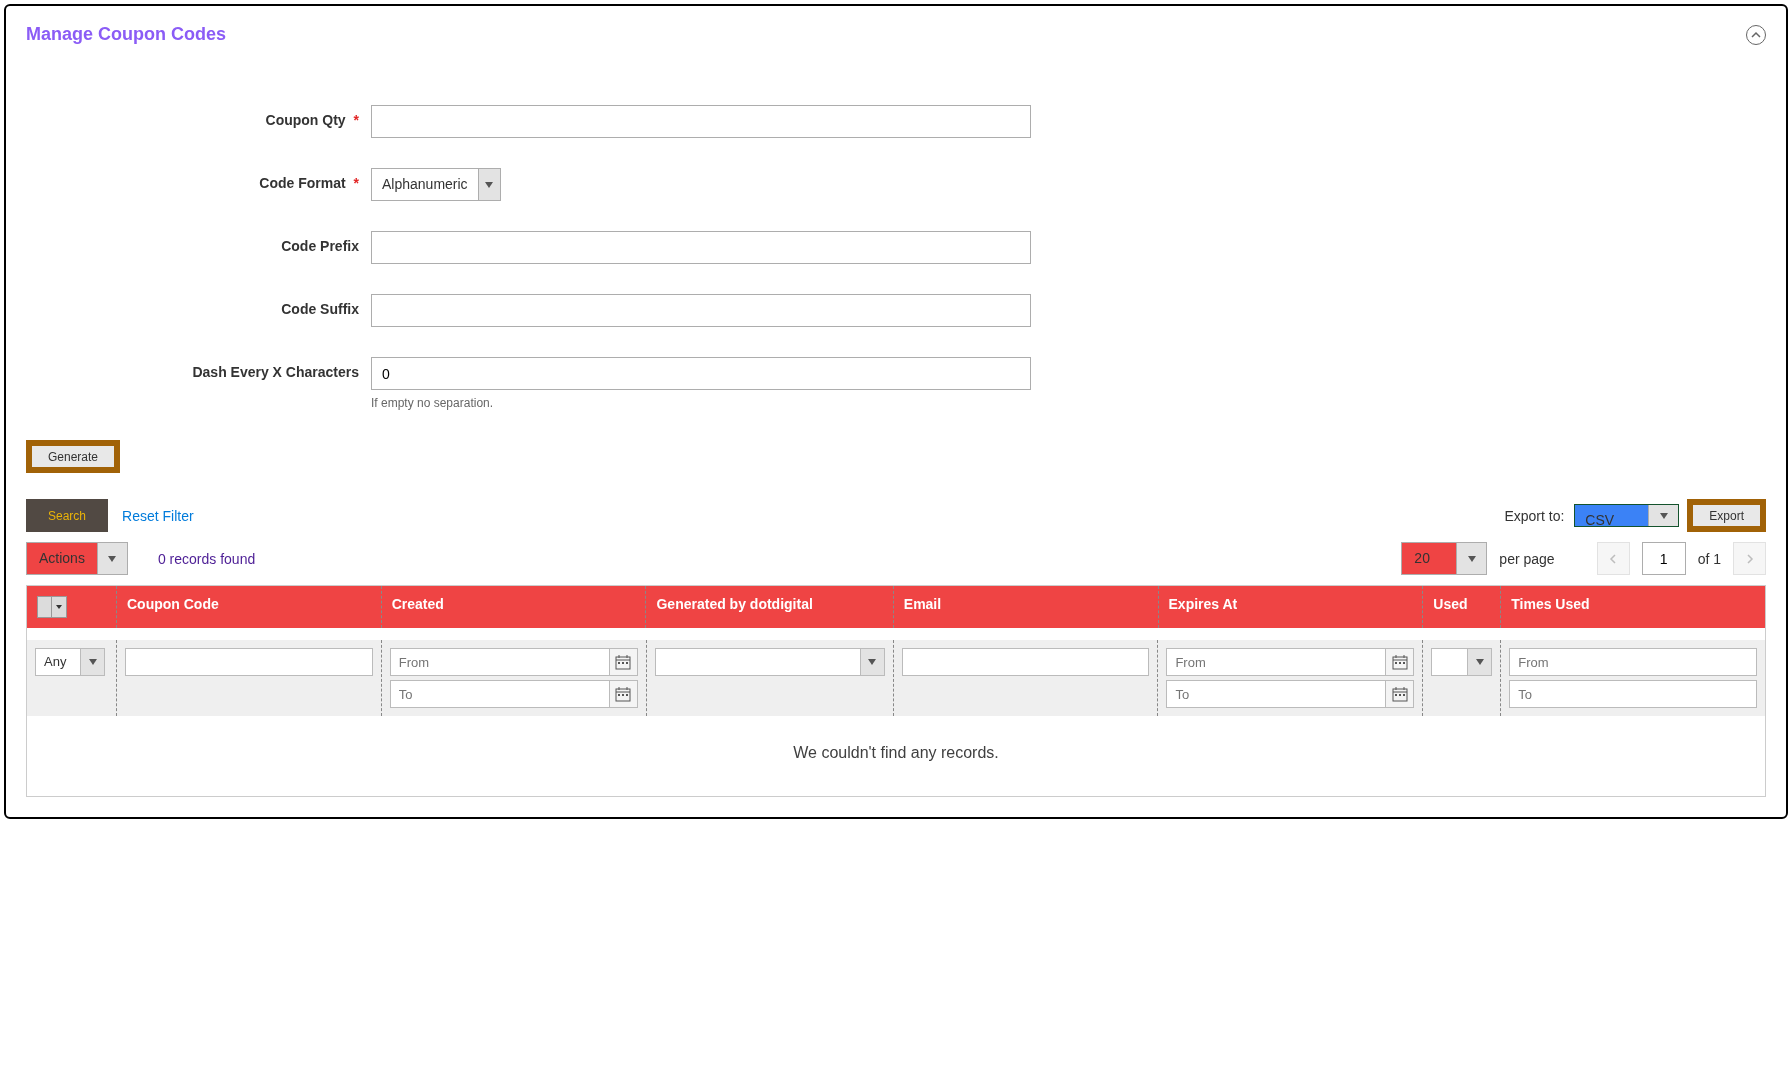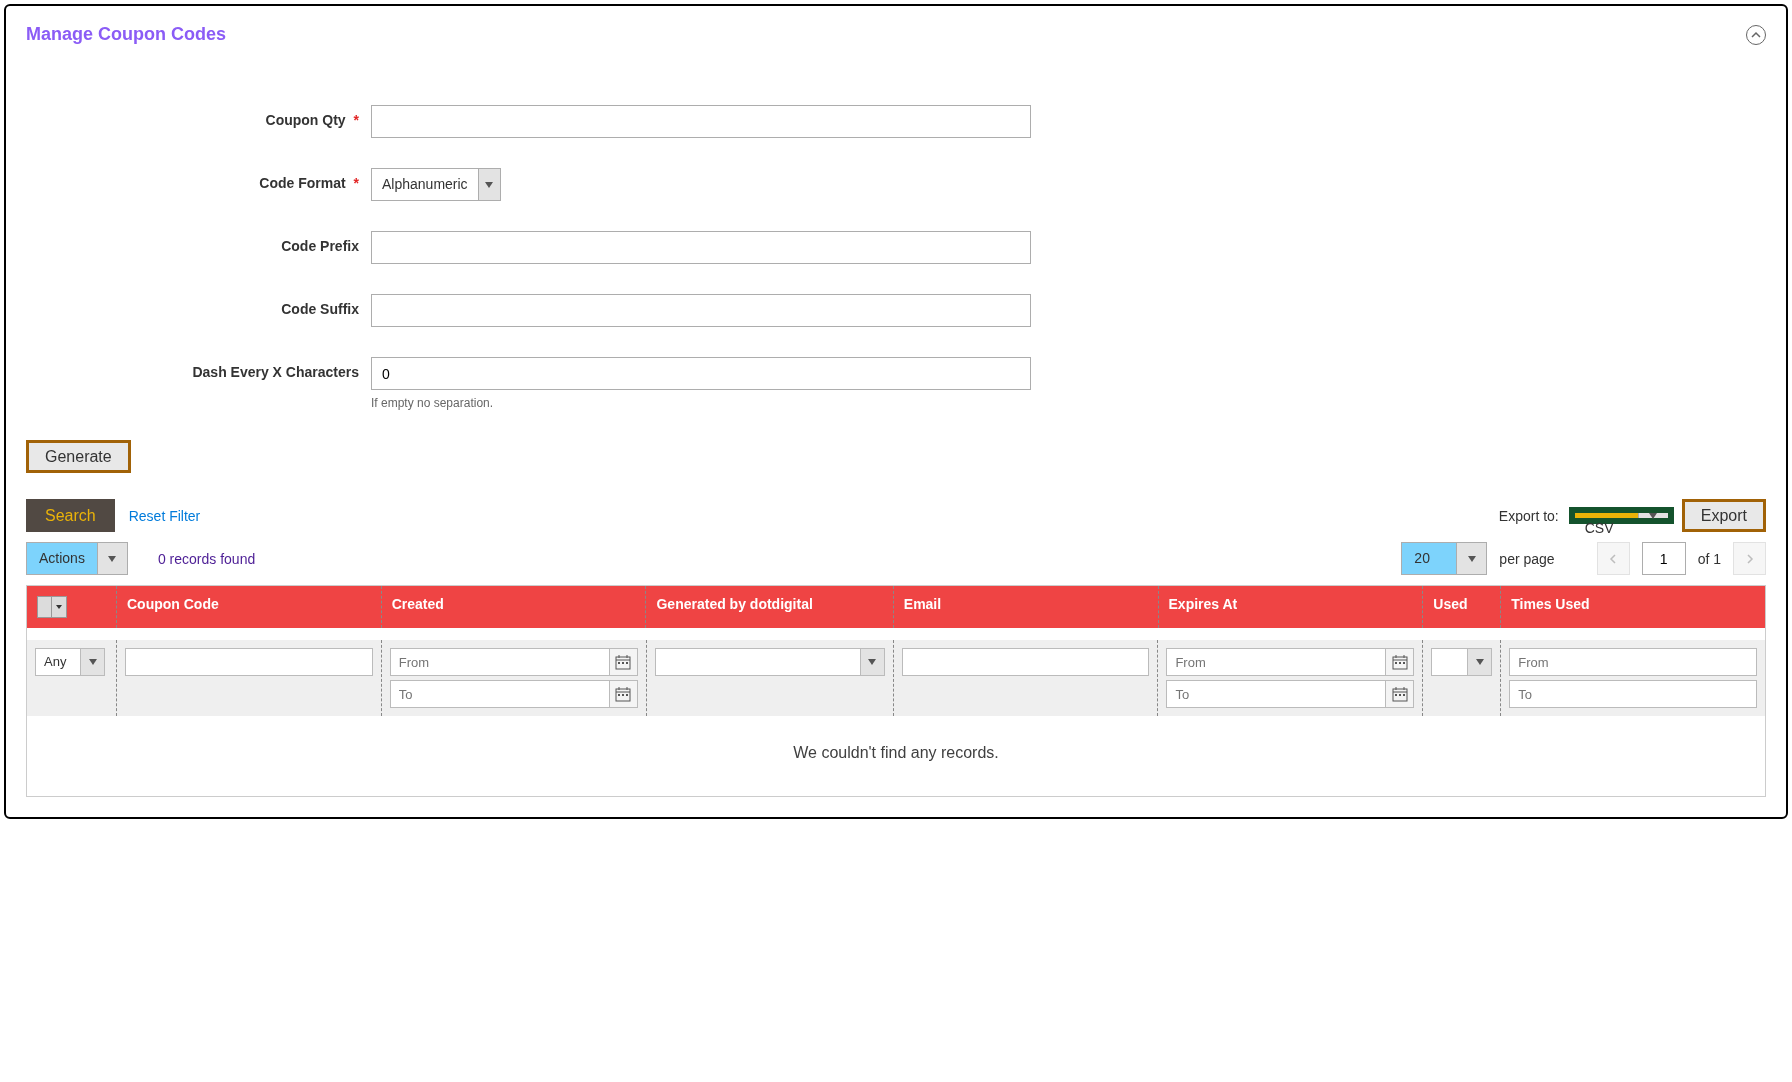--- a/index.html
+++ b/index.html
@@ -95,23 +95,23 @@
   border-right: 4px solid transparent;
   border-top: 6px solid #555;
 }
 
 .btn {
   display: inline-flex;
   align-items: center;
   justify-content: center;
   height: 33px;
   padding: 0 16px;
-  border: 3px solid #a16207;
+  border: 6px solid #a16207;
   background: #e8e8e8;
-  font-size: 16px;
+  font-size: 12px;
   cursor: pointer;
   color: #333;
 }
 .btn-dark {
   background: #514943;
   color: #eab308;
   border-color: #514943;
 }
 .link-btn {
   color: #007bdb;
@@ -140,21 +140,21 @@
   margin-bottom: 10px;
 }
 .toolbar-bot-left { display: flex; align-items: center; gap: 30px; }
 .toolbar-bot-right { display: flex; align-items: center; gap: 12px; }
 .records-found { color: #4c1d95; }
 
 .dd {
   display: flex;
   height: 33px;
   border: 1px solid #adadad;
-  background: #7dd3fc;
+  background: #ef4444;
 }
 .dd .dd-text { padding: 7px 12px; min-width: 54px; }
 .dd .dd-arrow {
   width: 30px;
   background: #e3e3e3;
   border-left: 1px solid #adadad;
   display: flex; align-items: center; justify-content: center;
 }
 
 .page-input {
@@ -269,23 +269,23 @@
   text-align: center;
   padding: 28px 0 34px 0;
   color: #404040;
   font-size: 16px;
 }
 
 .range-row { display:flex; flex-direction:column; gap:4px; }
 
 .export-dd {
   display: flex;
-  height: 17px;
-  border: 6px solid #14532d;
-  background: #eab308;
+  height: 23px;
+  border: 1px solid #14532d;
+  background: #3b82f6;
   width: 105px;
 }
 .export-dd .dd-text { flex:1; padding: 7px 10px; }
 .export-dd .dd-arrow {
   width: 30px; background:#e3e3e3; border-left:1px solid #adadad;
   display:flex; align-items:center; justify-content:center;
 }
 </style>
 </head>
 <body>

